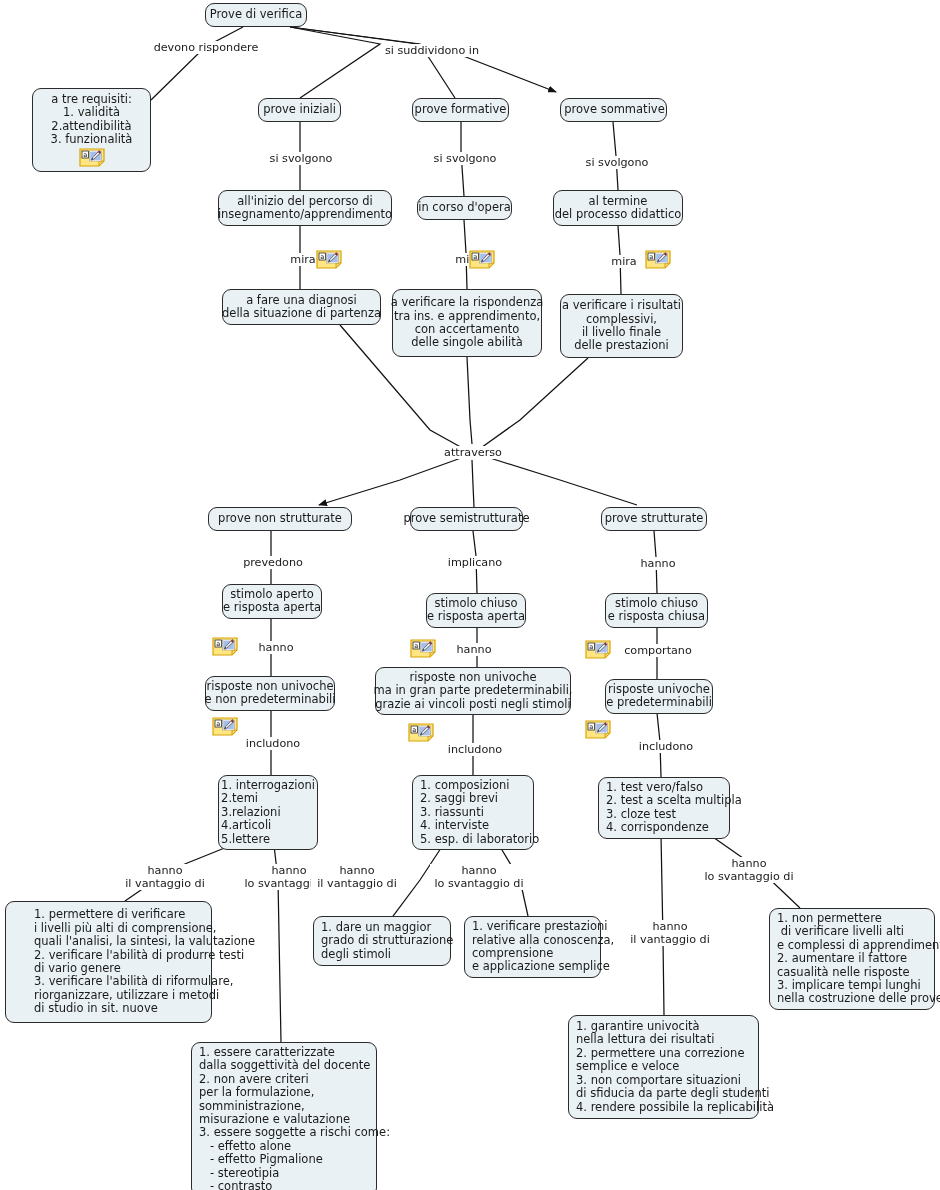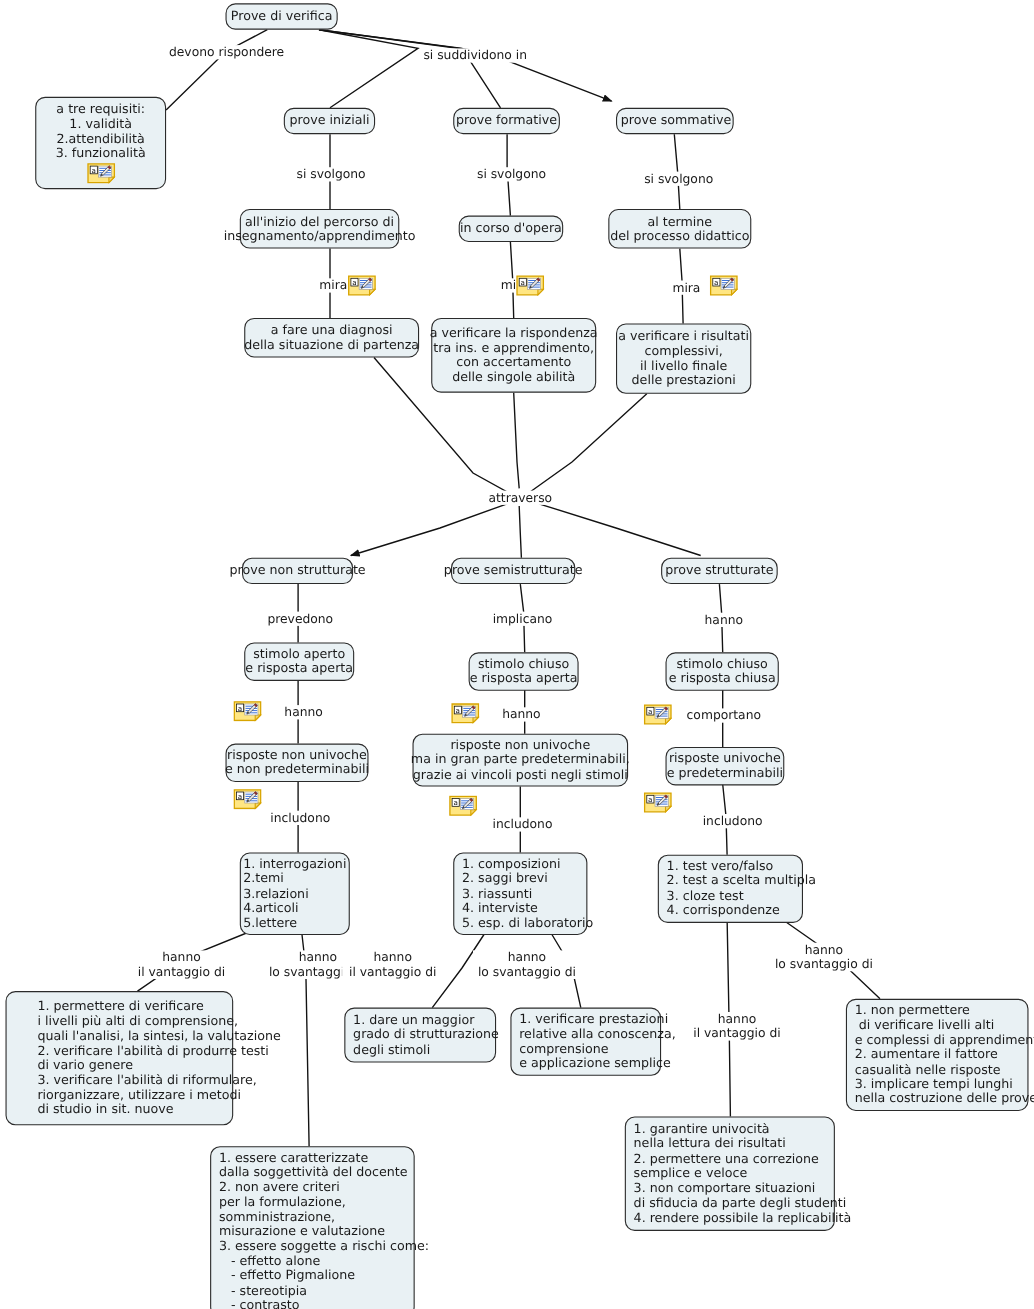--- a/index.html
+++ b/index.html
@@ -132,36 +132,36 @@
               <line x1="11.2" y1="9" x2="21.8" y2="9"></line>
               <line x1="11.2" y1="11" x2="21.8" y2="11"></line>
             </g>
             <path d="M20.2 2.6 L22 4.4 L14.8 11.2 L12.4 12.2 L13.4 9.8 Z" fill="#e9e9e9" stroke="#333" stroke-width="0.6"></path>
             <path d="M20.2 2.6 L22 4.4 L20.6 5.8 L18.8 4 Z" fill="#8f2f2f"></path>
             <path d="M12.4 12.2 L13.4 9.8 L14.4 10.8 Z" fill="#333"></path>
           </svg></span></div>
       <div class="node center" style="left: 258px; top: 98px; width: 83px; min-height: 24px;"><span class="txt">prove iniziali</span></div>
       <div class="node center" style="left: 412px; top: 98px; width: 97px; min-height: 24px;"><span class="txt">prove formative</span></div>
       <div class="node center" style="left: 560px; top: 98px; width: 107px; min-height: 24px; padding-left: 9px;"><span class="txt">prove sommative</span></div>
-      <div class="node center" style="left: 218px; top: 190px; width: 145px; min-height: 36px;"><span class="txt">all'inizio del percorso di
+      <div class="node center" style="left: 218px; top: 190px; width: 174px; min-height: 36px;"><span class="txt">all'inizio del percorso di
 insegnamento/apprendimento</span></div>
       <div class="node center" style="left: 417px; top: 196px; width: 95px; min-height: 24px;"><span class="txt">in corso d'opera</span></div>
       <div class="node center" style="left: 553px; top: 190px; width: 130px; min-height: 36px;"><span class="txt">al termine
 del processo didattico</span></div>
       <div class="node center" style="left: 222px; top: 289px; width: 159px; min-height: 36px;"><span class="txt">a fare una diagnosi
 della situazione di partenza</span></div>
       <div class="node center" style="left: 392px; top: 289px; width: 150px; min-height: 68px;"><span class="txt">a verificare la rispondenza
 tra ins. e apprendimento,
 con accertamento
 delle singole abilità</span></div>
       <div class="node center" style="left: 560px; top: 294px; width: 123px; min-height: 64px;"><span class="txt">a verificare i risultati
 complessivi,
 il livello finale
 delle prestazioni</span></div>
-      <div class="node center" style="left: 220px; top: 507px; width: 101px; min-height: 24px;"><span class="txt">prove non strutturate</span></div>
+      <div class="node center" style="left: 208px; top: 507px; width: 144px; min-height: 24px;"><span class="txt">prove non strutturate</span></div>
       <div class="node center" style="left: 410px; top: 507px; width: 113px; min-height: 24px;"><span class="txt">prove semistrutturate</span></div>
       <div class="node center" style="left: 601px; top: 507px; width: 106px; min-height: 24px;"><span class="txt">prove strutturate</span></div>
       <div class="node center" style="left: 222px; top: 584px; width: 100px; min-height: 34px;"><span class="txt">stimolo aperto
 e risposta aperta</span></div>
       <div class="node center" style="left: 426px; top: 593px; width: 100px; min-height: 34px;"><span class="txt">stimolo chiuso
 e risposta aperta</span></div>
       <div class="node center" style="left: 605px; top: 593px; width: 103px; min-height: 34px;"><span class="txt">stimolo chiuso
 e risposta chiusa</span></div>
       <div class="node center" style="left: 205px; top: 676px; width: 130px; min-height: 34px;"><span class="txt">risposte non univoche
 e non predeterminabili</span></div>

